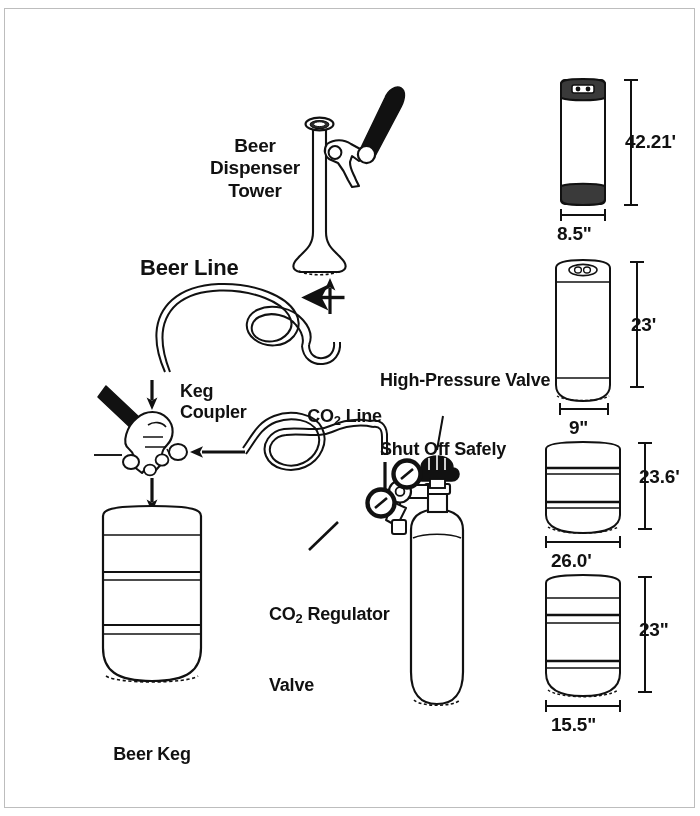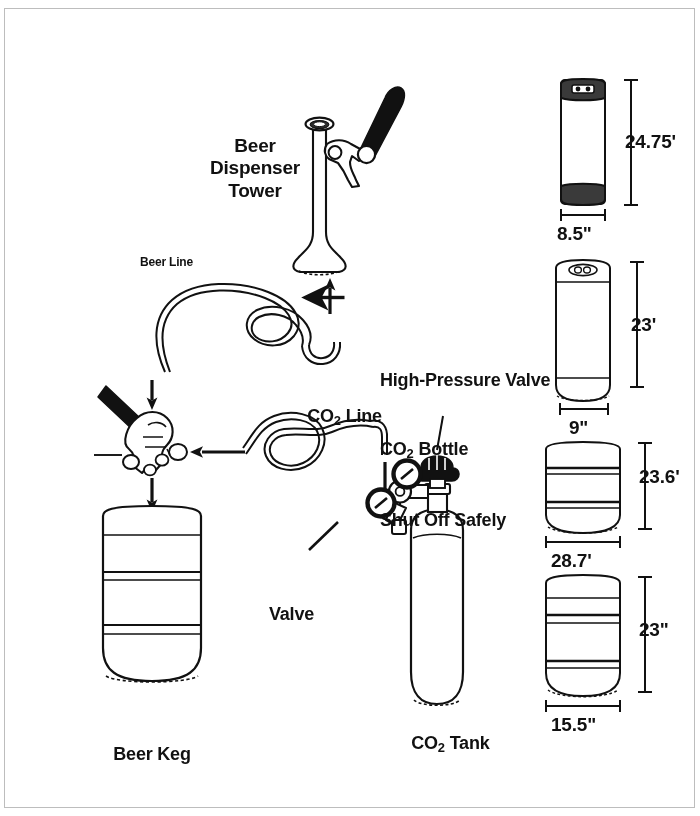--- a/index.html
+++ b/index.html
@@ -272,53 +272,52 @@
       <path d="M638,577 L652,577 M638,692 L652,692" stroke="#111" stroke-width="2"></path>
       <path d="M546,706 L620,706" stroke="#111" stroke-width="2"></path>
       <path d="M546,700 L546,712 M620,700 L620,712" stroke="#111" stroke-width="2"></path>
     </g>
   </svg>
 
   <div class="lbl center" style="left:200px;top:135px;width:110px;font-size:19px;">Beer
 Dispenser
 Tower</div>
 
-  <div class="lbl left" style="left:140px;top:255px;font-size:12px;text-align:right;">Beer Line</div>
-
+  <div class="lbl left" style="left:140px;top:255px;font-size:22px;text-align:right;">Beer Line</div>
+
+  <div class="lbl left" style="left:180px;top:381px;width:80px;font-size:18px;">Keg
+Coupler</div>
 
 
   <div class="lbl left" style="left:288px;top:385px;font-size:18px;">
     <span>CO</span><sub>2</sub><span> Line</span>
   </div>
 
   <div class="lbl left" style="left:380px;top:323px;font-size:18px;line-height:1.28;">
     <div>High-Pressure Valve</div>
-    <div><span>CO</span><sub>2</sub><span> Bottle</span></div>
     <div>Shut Off Safely</div>
   </div>
 
   <div class="lbl left" style="left:269px;top:556px;font-size:18px;line-height:1.30;">
+    <div><span>CO</span><sub>2</sub><span> Regulator</span></div>
     <div>Valve</div>
   </div>
 
   <div class="lbl center" style="left:92px;top:696px;width:120px;font-size:18px;line-height:1.30;">
     <div>Beer Keg</div>
     <div>(Not Included)</div>
   </div>
 
-  <div class="lbl center" style="left:392px;top:712px;width:92px;font-size:18px;">
-    <span>CO</span><sub>2</sub><span> Tank</span>
-  </div>
-
-  <div class="dim" style="left:625px;top:131px;font-size:19px;">24.75'</div>
+
+  <div class="dim" style="left:625px;top:131px;font-size:19px;">42.21'</div>
   <div class="dim" style="left:557px;top:223px;font-size:19px;">8.5"</div>
 
   <div class="dim" style="left:631px;top:314px;font-size:19px;">23'</div>
   <div class="dim" style="left:569px;top:417px;font-size:19px;">9"</div>
 
   <div class="dim" style="left:639px;top:466px;font-size:19px;">23.6'</div>
-  <div class="dim" style="left:551px;top:550px;font-size:19px;">28.7'</div>
+  <div class="dim" style="left:551px;top:550px;font-size:19px;">26.0'</div>
 
   <div class="dim" style="left:639px;top:619px;font-size:19px;">23"</div>
   <div class="dim" style="left:551px;top:714px;font-size:19px;">15.5"</div>
 
 
 </div>
 
 </body></html>

